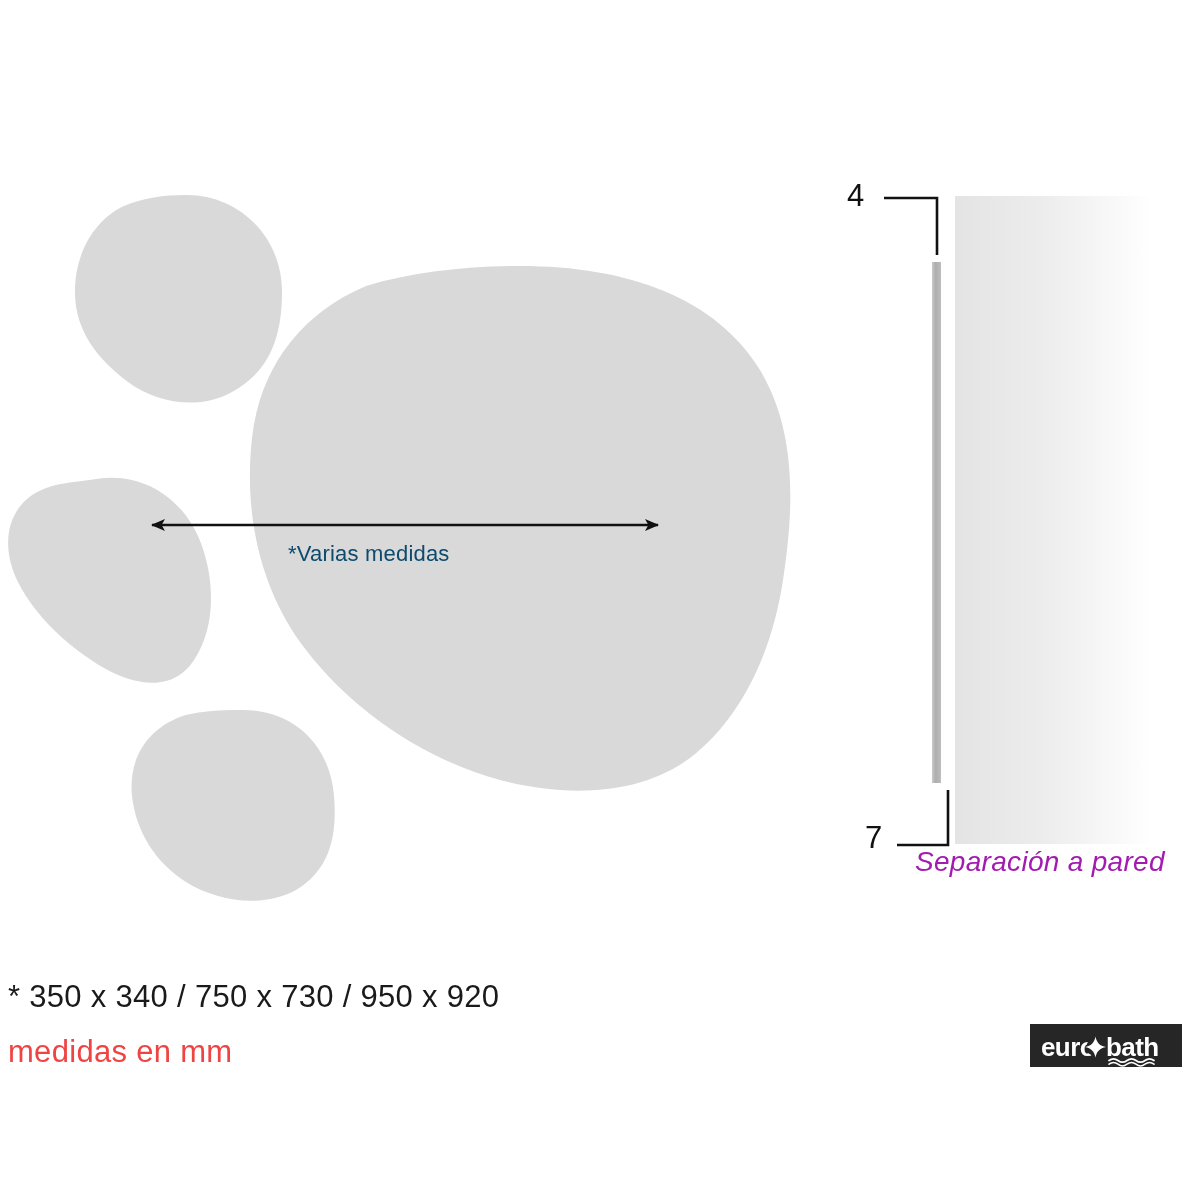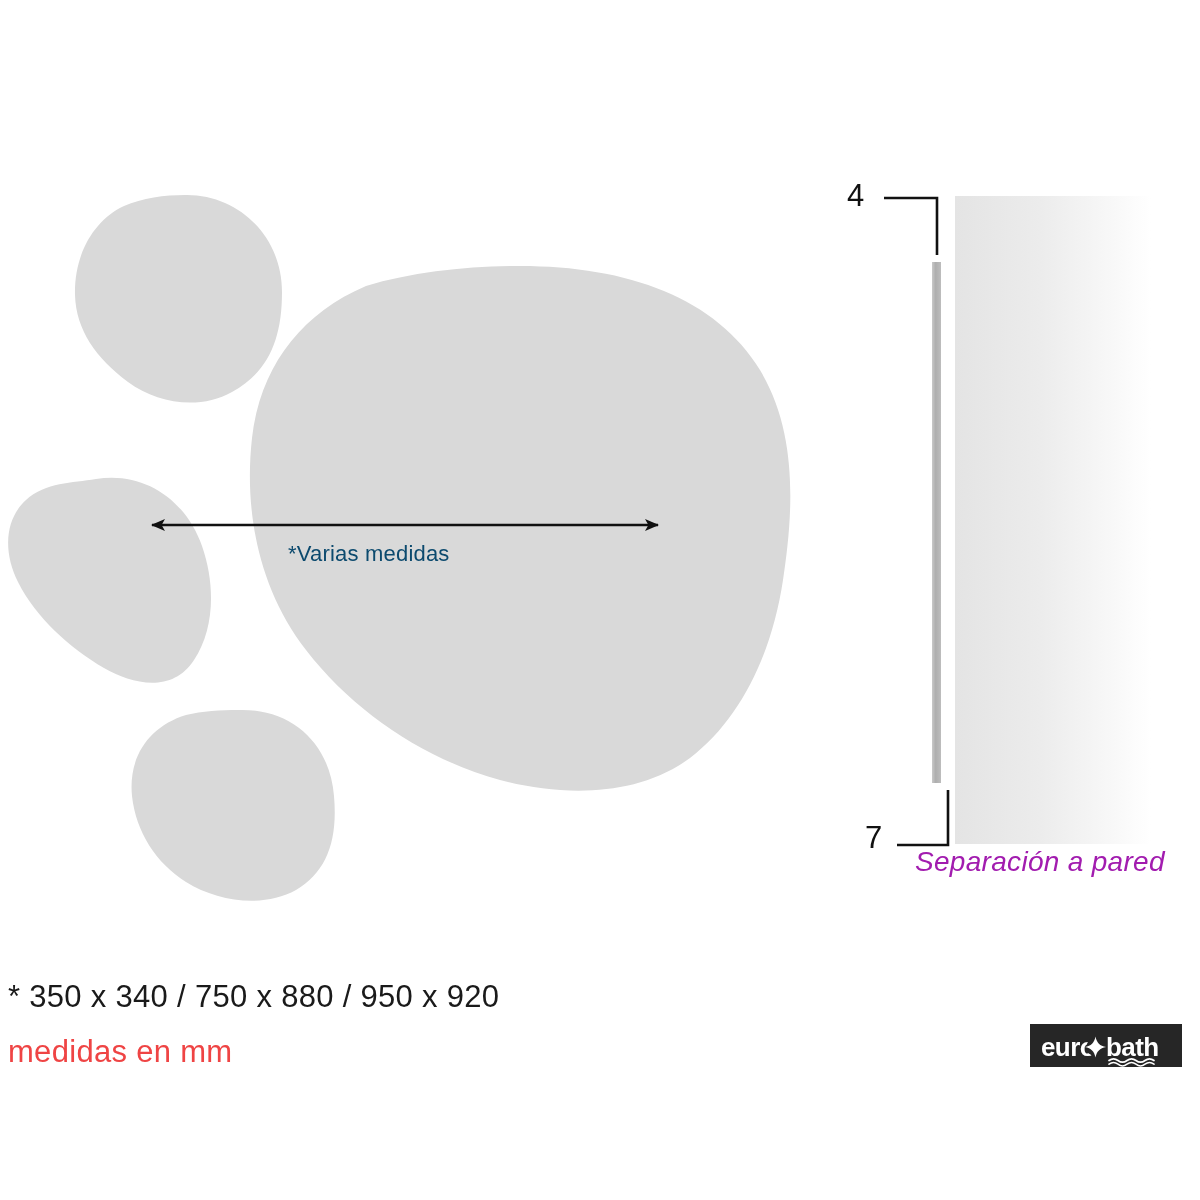--- a/index.html
+++ b/index.html
@@ -175,21 +175,21 @@
   </svg>
 
   <div class="txt" id="label-varias-medidas">*Varias medidas</div>
 
   <div class="txt" id="dim-label-4">4</div>
 
   <div class="txt" id="dim-label-7">7</div>
 
   <div class="txt" id="caption-separacion">Separación a pared</div>
 
-  <div class="txt" id="footnote-sizes">* 350 x 340 / 750 x 880 / 950 x 920</div>
+  <div class="txt" id="footnote-sizes">* 350 x 340 / 750 x 730 / 950 x 920</div>
 
   <div class="txt" id="footnote-units">medidas en mm</div>
 
   <div id="brand-logo">
     <svg viewBox="0 0 152 43" width="152" height="43" xmlns="http://www.w3.org/2000/svg">
       <rect x="0" y="0" width="152" height="43" fill="#262626"></rect>
 
       <text x="11" y="31.5" fill="#ffffff" font-family="'Liberation Sans', sans-serif" font-size="26" font-weight="bold" letter-spacing="-0.6">euro</text>
 
       <g>

